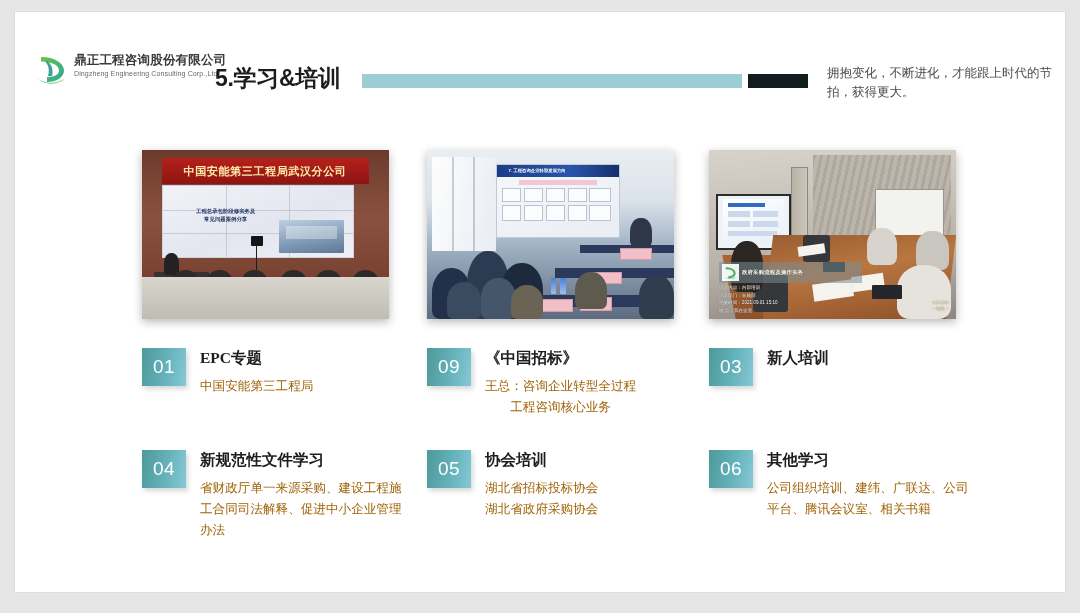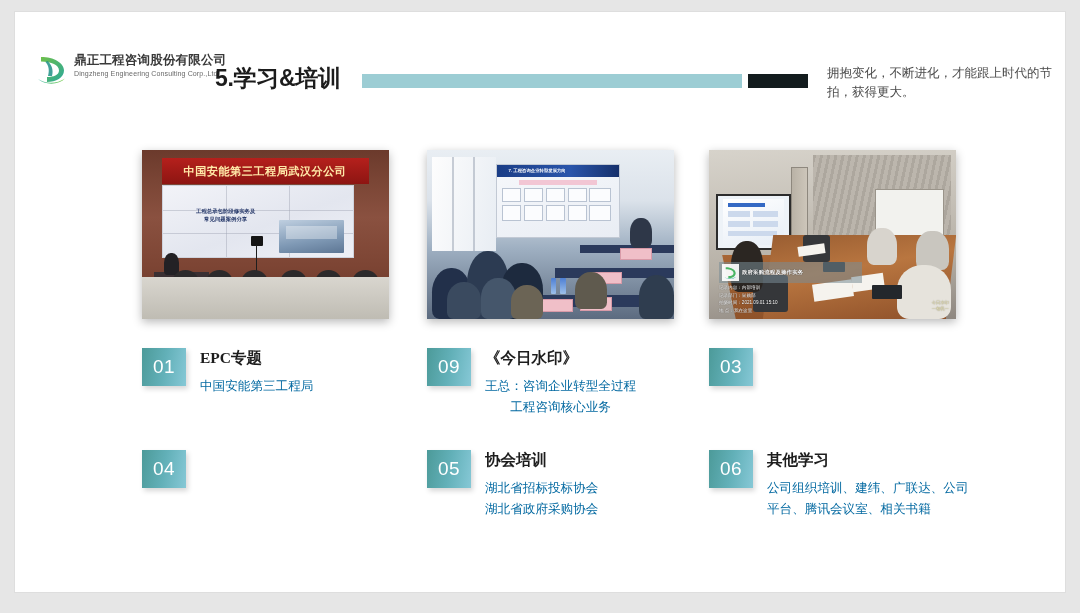--- a/index.html
+++ b/index.html
@@ -473,21 +473,21 @@
     font-size: 15.5px;
     font-weight: bold;
     color: #1d1d1d;
     margin: 0 0 10px 0;
     line-height: 1.1;
     white-space: nowrap;
   }
   .item-desc {
     font-size: 12.6px;
     line-height: 1.65;
-    color: #0369a1;
+    color: #a16207;
   }
   .item-desc.indent-center { text-align: center; }
 </style>
 </head>
 <body>
 
 <div id="root">
   <div class="slide">
 
     <div class="header">
@@ -650,34 +650,39 @@
         <div class="badge">01</div>
         <div class="item-body">
           <div class="item-title">EPC专题</div>
           <div class="item-desc">中国安能第三工程局</div>
         </div>
       </div>
 
       <div class="item c2 r1">
         <div class="badge">09</div>
         <div class="item-body">
-          <div class="item-title">《今日水印》</div>
+          <div class="item-title">《中国招标》</div>
           <div class="item-desc indent-center" style="white-space: pre-line;">王总：咨询企业转型全过程
 工程咨询核心业务</div>
         </div>
       </div>
 
       <div class="item c3 r1">
         <div class="badge">03</div>
         <div class="item-body">
+          <div class="item-title">新人培训</div>
         </div>
       </div>
 
       <div class="item c1 r2">
         <div class="badge">04</div>
+        <div class="item-body">
+          <div class="item-title">新规范性文件学习</div>
+          <div class="item-desc">省财政厅单一来源采购、建设工程施工合同司法解释、促进中小企业管理办法</div>
+        </div>
       </div>
 
       <div class="item c2 r2">
         <div class="badge">05</div>
         <div class="item-body">
           <div class="item-title">协会培训</div>
           <div class="item-desc" style="white-space: pre-line; margin-top: 8px;">湖北省招标投标协会
 湖北省政府采购协会</div>
         </div>
       </div>

